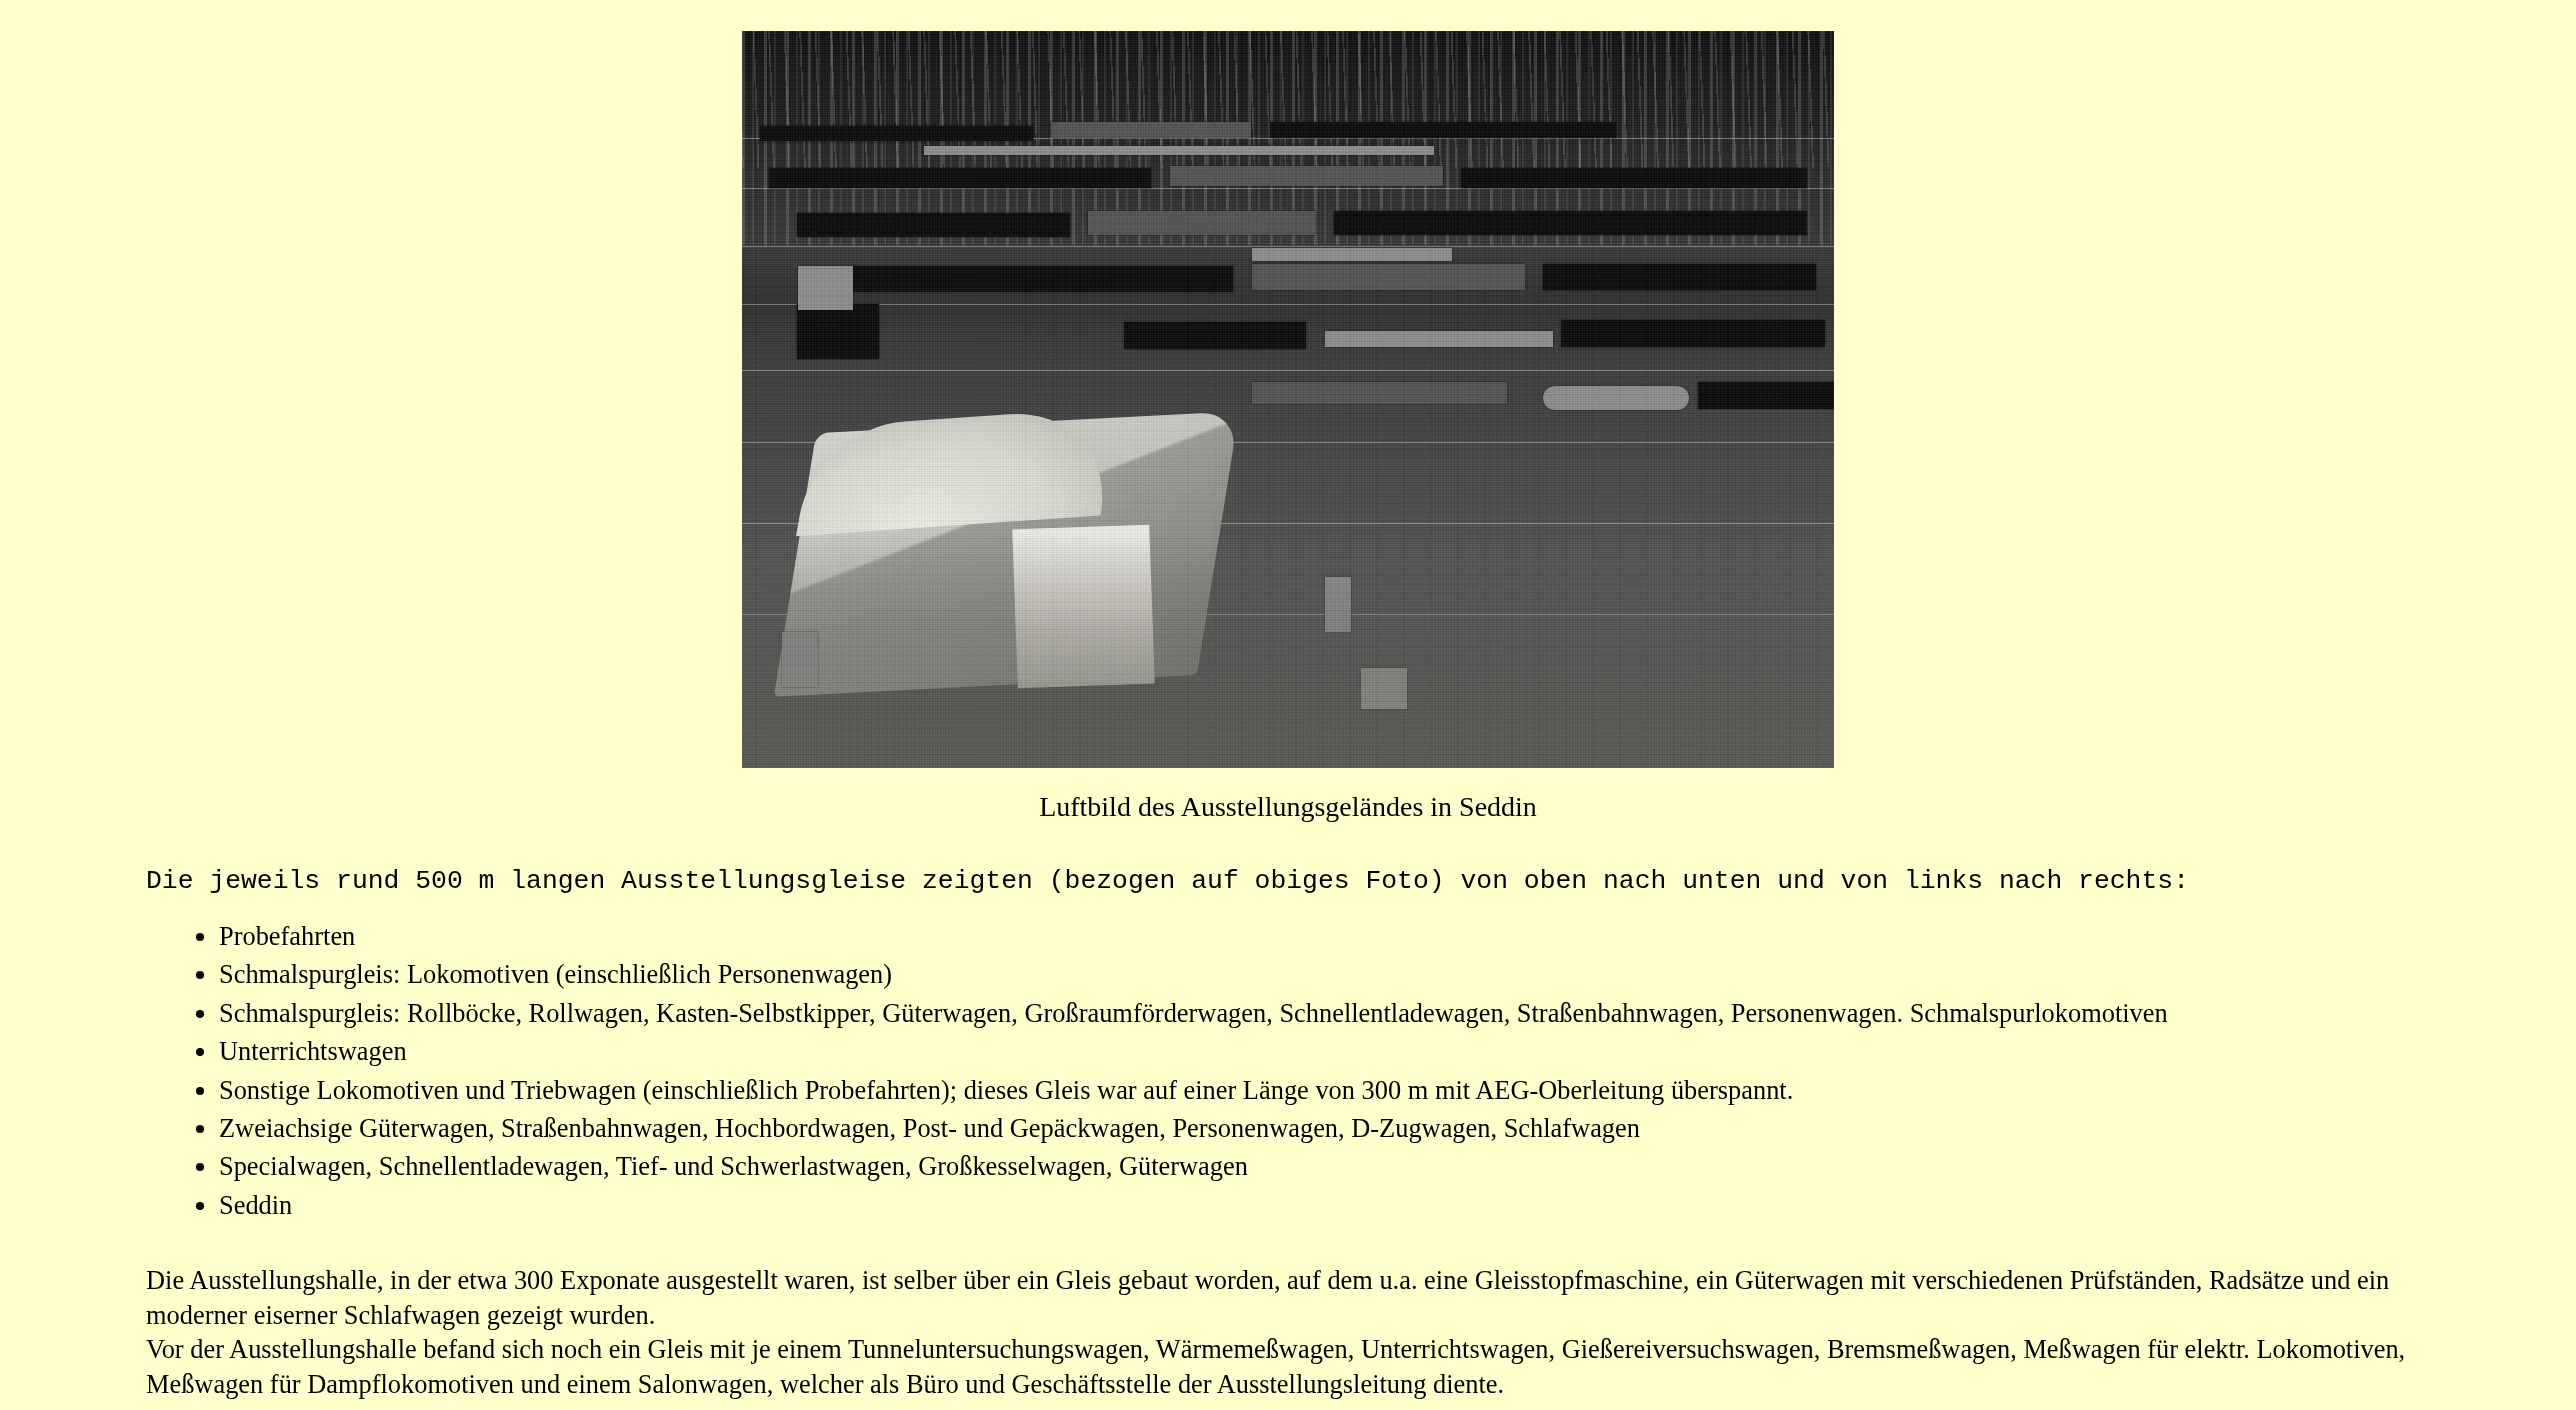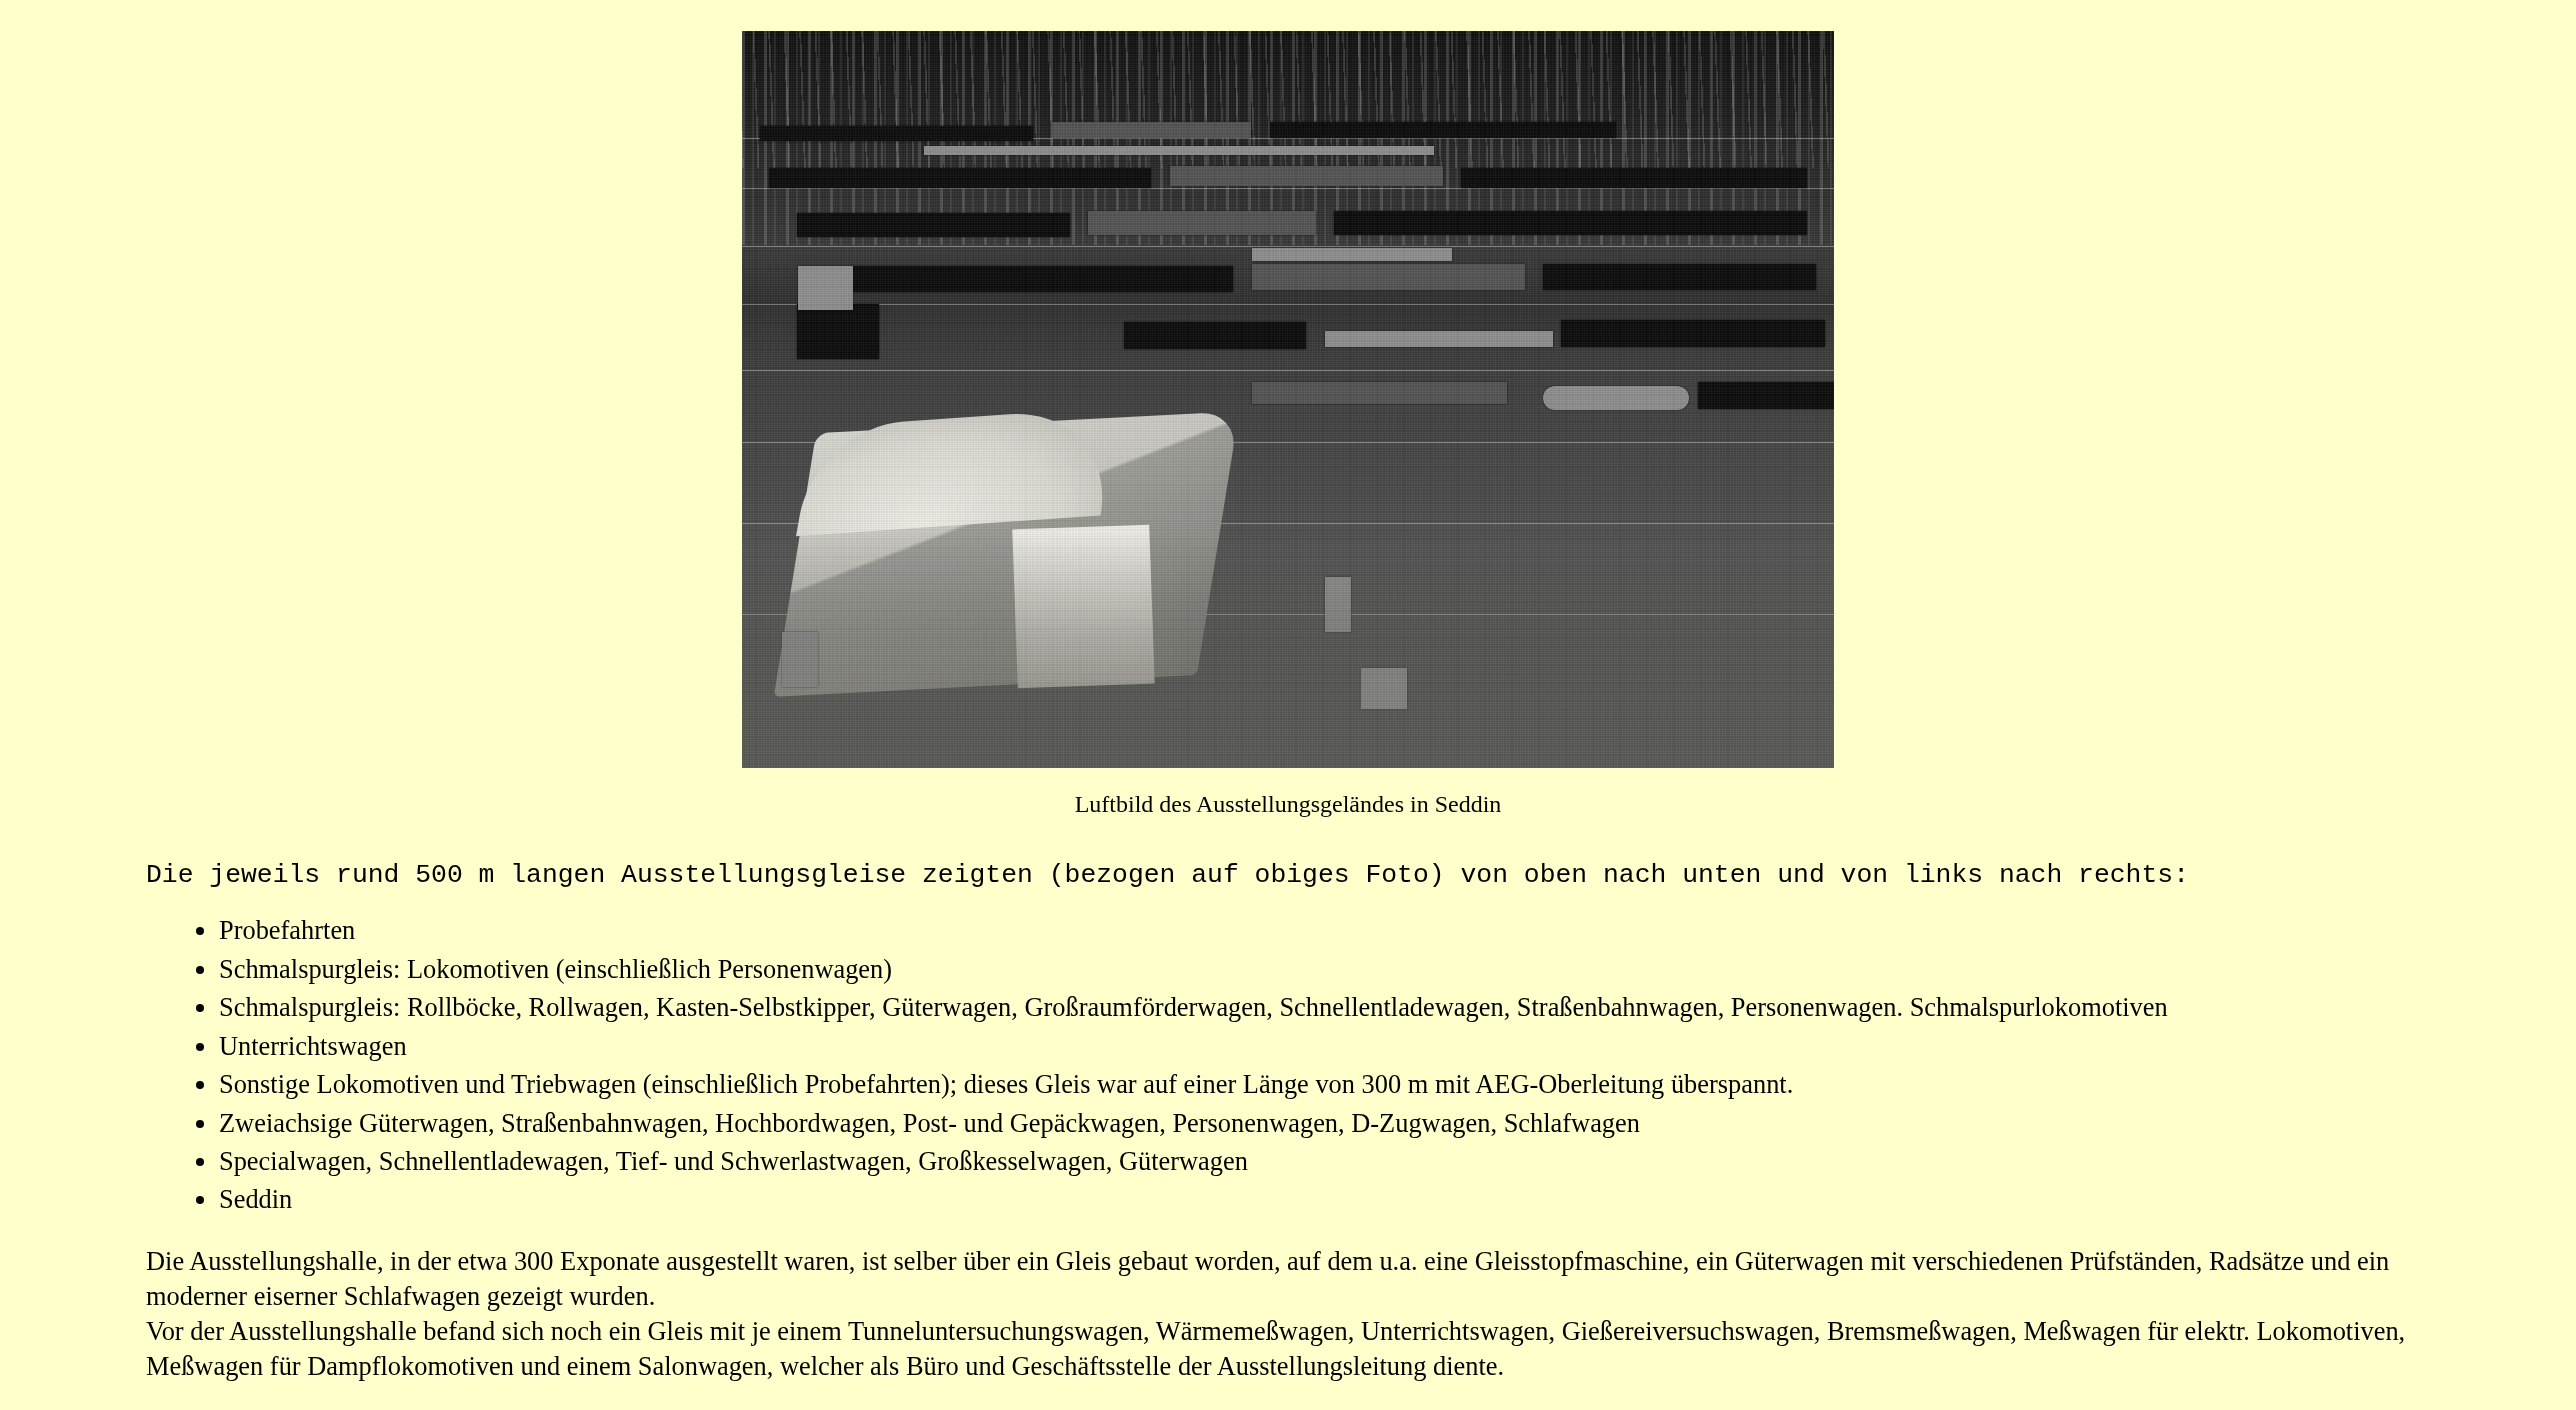--- a/index.html
+++ b/index.html
@@ -120,37 +120,37 @@
   .grain {
     position: absolute;
     inset: 0;
     background-image:
       repeating-linear-gradient(0deg, rgba(255,255,255,0.035) 0px, rgba(255,255,255,0.035) 0.9px, rgba(0,0,0,0.04) 0.9px, rgba(0,0,0,0.04) 1.8px),
       repeating-linear-gradient(90deg, rgba(255,255,255,0.03) 0px, rgba(255,255,255,0.03) 0.9px, rgba(0,0,0,0.03) 0.9px, rgba(0,0,0,0.03) 2.7px);
     pointer-events: none;
   }
   .caption {
     text-align: center;
-    font-size: 24px;
+    font-size: 28px;
     line-height: 1.36;
     margin-top: 11px;
   }
   .caption div { white-space: nowrap; }
 
   
   .body-text {
     padding: 0 146px;
     margin-top: 38px;
   }
   .intro {
     margin: 0 0 20px 0;
     font-family: Liberation Mono, monospace;
   }
   ul.exhibit-list {
-    margin: 0 0 27px 0;
+    margin: 0 0 40px 0;
     padding-left: 73px;
     list-style-type: disc;
   }
   ul.exhibit-list li {
     margin: 0 0 3.6px 0;
   }
   .para {
     margin: 0 0 0 0;
   }
   .para + .para { margin-top: 0; }

